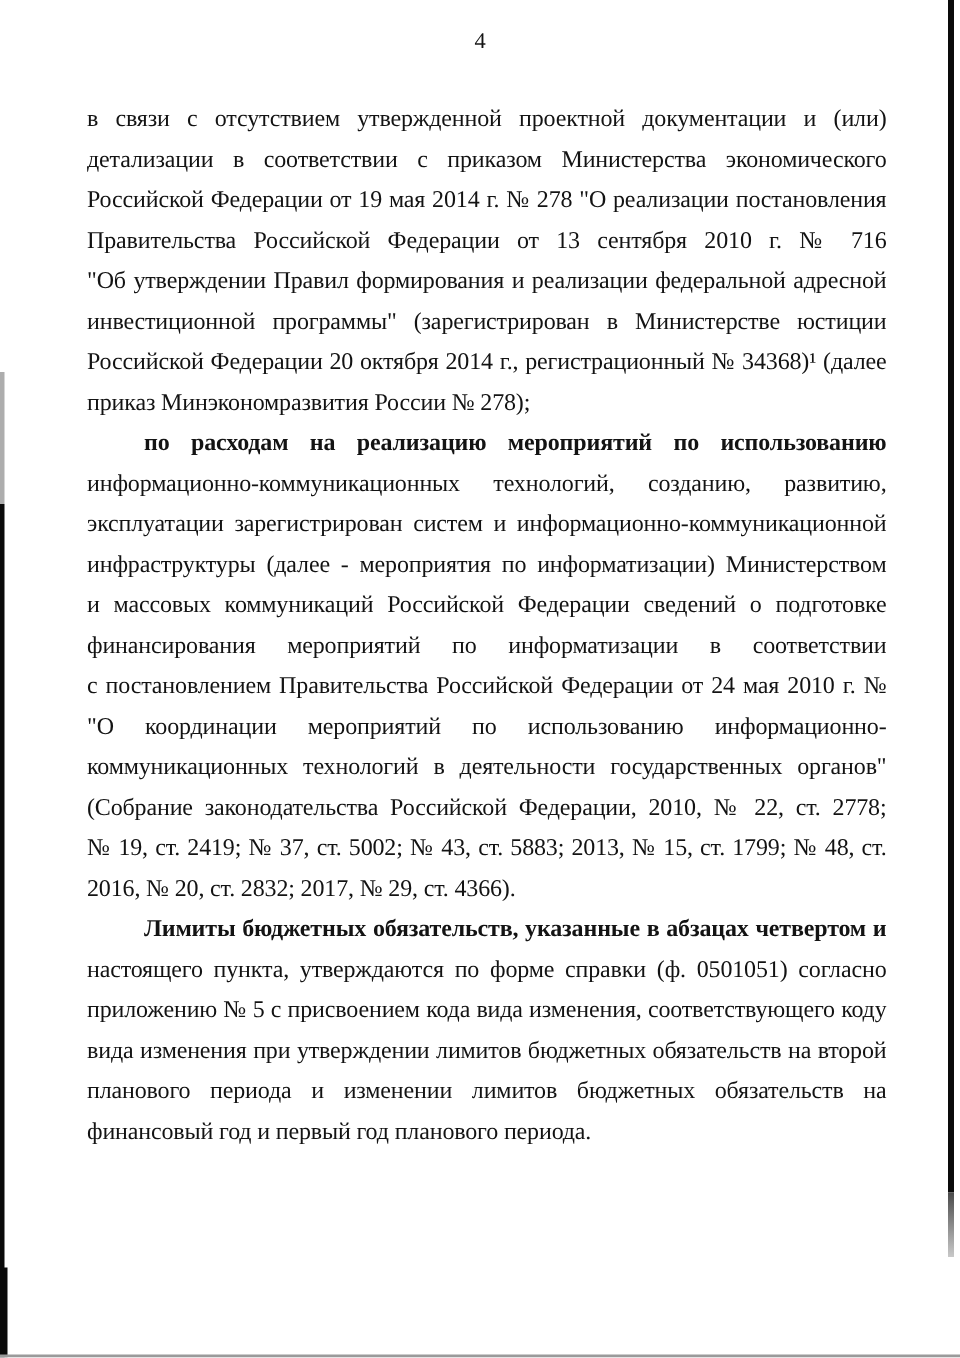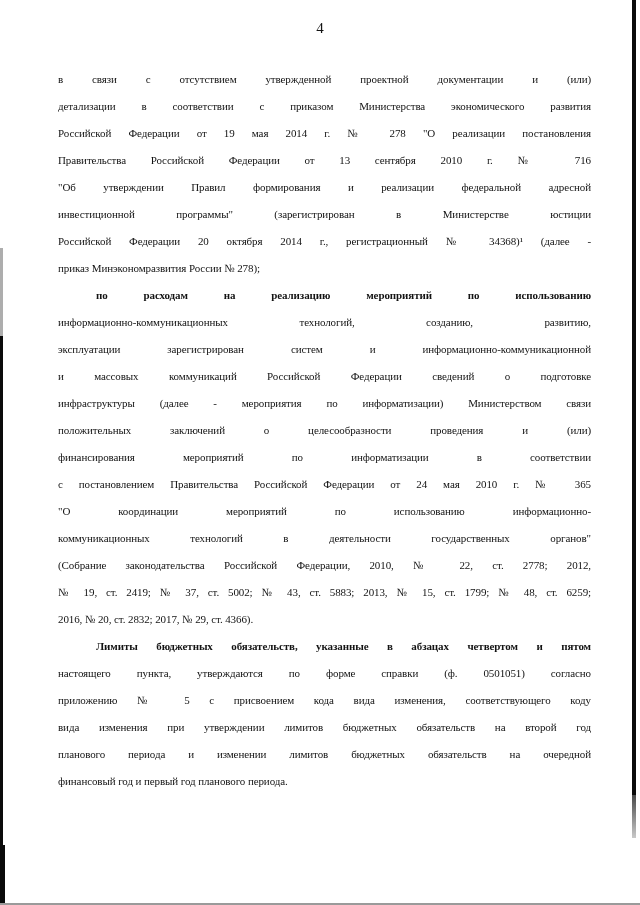--- a/index.html
+++ b/index.html
@@ -18,21 +18,21 @@
     left: 0;
     width: 100%;
     text-align: center;
     font-size: 15px;
   }
   .doc-body {
     position: absolute;
     left: 58px;
     top: 66px;
     width: 533px;
-    font-size: 11px;
+    font-size: 16px;
     letter-spacing: -0.1px;
   }
   .paragraph { margin: 0; }
   .line {
     height: 27px;
     line-height: 27px;
     text-align: justify;
     text-align-last: justify;
     overflow: hidden;
     white-space: normal;
@@ -64,23 +64,22 @@
         <div class="line">Правительства Российской Федерации от 13 сентября 2010 г. № 716</div>
         <div class="line">"Об утверждении Правил формирования и реализации федеральной адресной</div>
         <div class="line">инвестиционной программы" (зарегистрирован в Министерстве юстиции</div>
         <div class="line">Российской Федерации 20 октября 2014 г., регистрационный № 34368)¹ (далее -</div>
         <div class="line end">приказ Минэкономразвития России № 278);</div>
       </div>
       <div class="paragraph indented">
         <div class="line first">по расходам на реализацию мероприятий по использованию</div>
         <div class="line">информационно-коммуникационных технологий, созданию, развитию,</div>
         <div class="line">эксплуатации зарегистрирован систем и информационно-коммуникационной</div>
+        <div class="line">инфраструктуры (далее - мероприятия по информатизации) Министерством связи</div>
         <div class="line">и массовых коммуникаций Российской Федерации сведений о подготовке</div>
-        <div class="line">инфраструктуры (далее - мероприятия по информатизации) Министерством связи</div>
-        <div class="line">положительных заключений о целесообразности проведения и (или)</div>
         <div class="line">финансирования мероприятий по информатизации в соответствии</div>
         <div class="line">с постановлением Правительства Российской Федерации от 24 мая 2010 г. № 365</div>
         <div class="line">"О координации мероприятий по использованию информационно-</div>
         <div class="line">коммуникационных технологий в деятельности государственных органов"</div>
         <div class="line">(Собрание законодательства Российской Федерации, 2010, № 22, ст. 2778; 2012,</div>
         <div class="line">№ 19, ст. 2419; № 37, ст. 5002; № 43, ст. 5883; 2013, № 15, ст. 1799; № 48, ст. 6259;</div>
         <div class="line end">2016, № 20, ст. 2832; 2017, № 29, ст. 4366).</div>
       </div>
       <div class="paragraph indented">
         <div class="line first">Лимиты бюджетных обязательств, указанные в абзацах четвертом и пятом</div>

